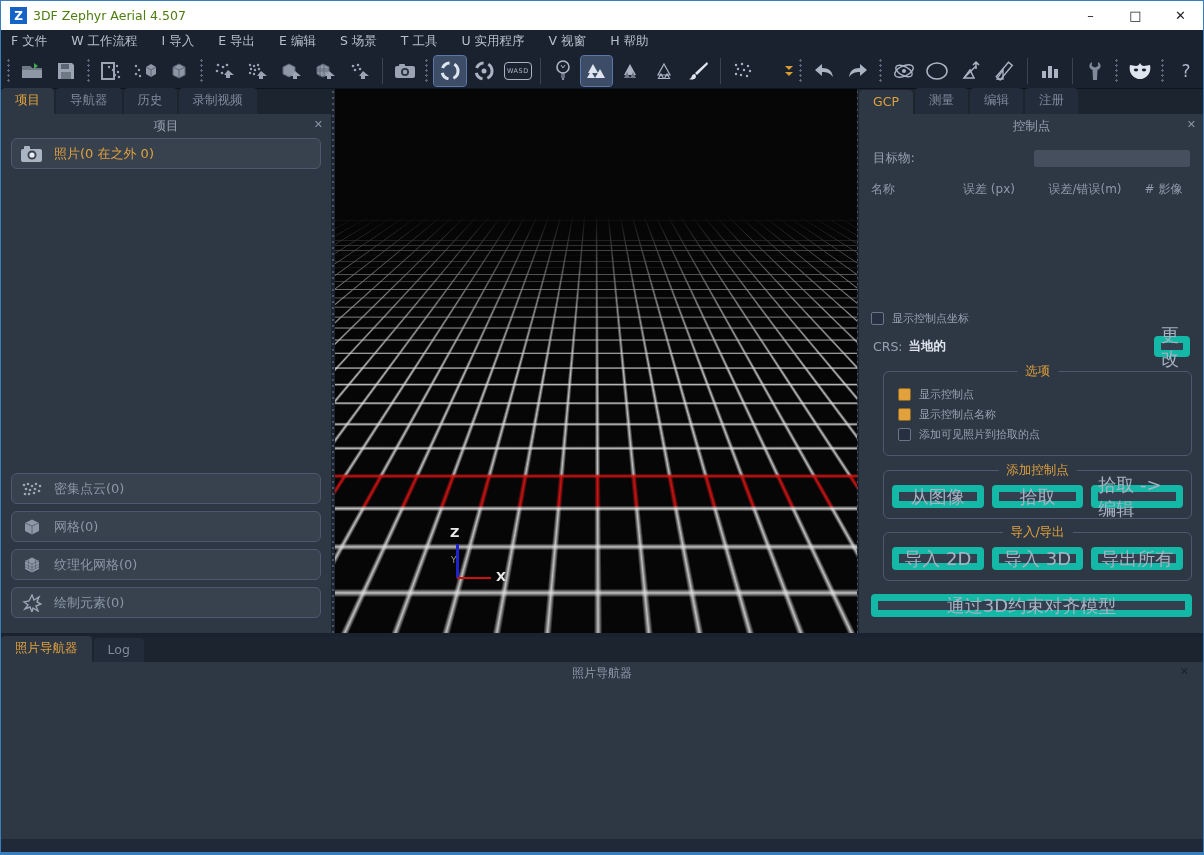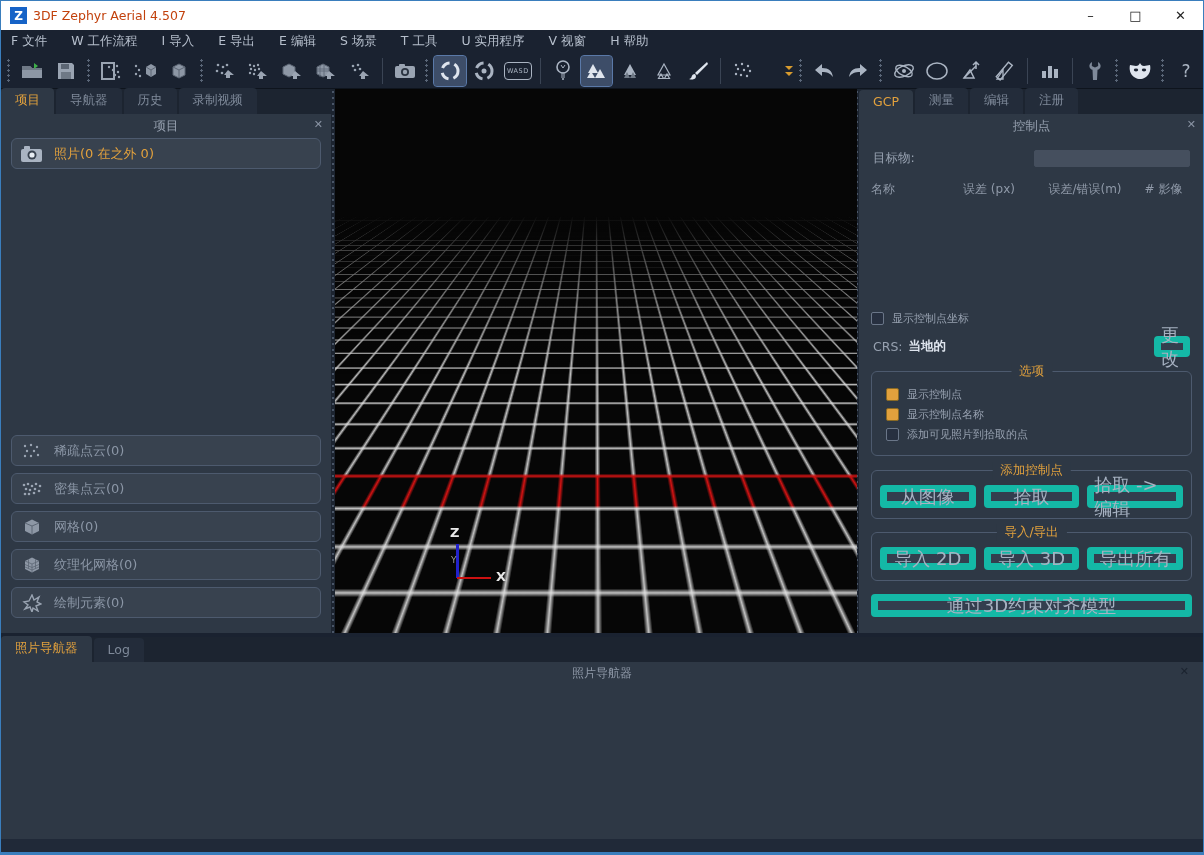--- a/index.html
+++ b/index.html
@@ -8,21 +8,21 @@
   .window { position:relative; width:1204px; height:855px; background:#1a2230;
             border-left:1px solid #3a7ebd; border-right:1px solid #3a7ebd;
             border-top:1px solid #3a7ebd; border-bottom:3px solid #3a7ebd; overflow:hidden; }
 
   
   .titlebar { position:absolute; left:0; top:0; right:0; height:29px; background:#ffffff;
               display:flex; align-items:center; color:#111; }
   .app-logo { width:17px; height:17px; background:#1663c7; color:#fff; font-weight:bold;
               font-size:12px; display:flex; align-items:center; justify-content:center;
               margin:0 6px 0 9px; }
-  .app-title { font-size:12.5px; color:#c2410c; }
+  .app-title { font-size:12.5px; color:#4d7c0f; }
   .win-controls { margin-left:auto; display:flex; height:100%; }
   .win-btn { width:45px; height:100%; display:flex; align-items:center; justify-content:center;
              font-size:13px; color:#222; }
 
   
   .menubar { position:absolute; left:0; top:29px; right:9px; height:23px; background:#1a2230;
              display:flex; align-items:center; padding-left:10px; gap:24px; }
   .menu-item { color:#b6bfcc; font-size:12.5px; white-space:nowrap; }
 
   
@@ -45,21 +45,21 @@
 
   
   .tabbar { display:flex; background:#1c2430; height:25px; align-items:flex-end; }
   .tab { padding:4px 14px 5px 14px; font-size:12.5px; color:#7f8a9a; background:#232c3a;
          border:1px solid #39445а; border-bottom:none; border-radius:4px 4px 0 0; margin-right:2px;
          border-color:#394455; }
   .tab.active { background:#2e3845; color:#e2a13d; }
   .panel-head { height:24px; display:flex; align-items:center; justify-content:center;
                 position:relative; color:#97a1b0; font-size:12.5px; }
   .panel-close { position:absolute; right:8px; top:4px; font-size:11px; color:#8a94a4; }
-  .groupbox { border:1px solid #4d5a6e; border-radius:6px; position:relative; }
+  .groupbox { border:1px solid #4d5a6e; border-radius:6px; position:relative;margin-left:12px; }
   .groupbox .legend { position:absolute; top:-9px; left:50%; transform:translateX(-50%);
                       background:#2e3845; padding:0 8px; color:#e2a13d; font-size:12.5px; }
   .btn { background:#333e4e; border:7px solid #14b8a6; border-radius:4px; color:#a7b2c2;
          font-size:18px; display:flex; align-items:center; justify-content:center; height:23px; }
   .cbrow { display:flex; align-items:center; gap:8px; font-size:11px; color:#97a1b0; }
   .cb { width:13px; height:13px; border:1px solid #6a7688; background:#273040; border-radius:2px; }
   .cb.checked { background:#e2a13d; border-color:#8a6a24; }
 
   
   .left-panel { position:absolute; left:0; top:88px; width:330px; height:544px; background:#2e3845;
@@ -424,37 +424,20 @@
               <circle cx="11" cy="9" r="2.6" fill="#e8edf3"></circle>
             </svg>
         </span>
         <span>照片(0 在之外 0)</span>
       </div>
       <div class="lp-spacer"></div>
       <div class="proj-item">
         <span class="ic">
           <svg width="20" height="16" viewBox="0 0 20 16">
               <g fill="#9aa4b2">
-                <circle cx="3" cy="3" r="1.2"></circle>
-                <circle cx="9" cy="2" r="1.2"></circle>
-                <circle cx="15" cy="4" r="1.2"></circle>
-                <circle cx="5" cy="8" r="1.2"></circle>
-                <circle cx="12" cy="8" r="1.2"></circle>
-                <circle cx="3" cy="13" r="1.2"></circle>
-                <circle cx="9" cy="13" r="1.2"></circle>
-                <circle cx="16" cy="12" r="1.2"></circle>
-              </g>
-            </svg>
-        </span>
-        <span>稀疏点云(0)</span>
-      </div>
-      <div class="proj-item">
-        <span class="ic">
-          <svg width="20" height="16" viewBox="0 0 20 16">
-              <g fill="#9aa4b2">
                 <circle cx="2" cy="4" r="1.3"></circle>
                 <circle cx="6" cy="3" r="1.3"></circle>
                 <circle cx="10" cy="5" r="1.3"></circle>
                 <circle cx="14" cy="3" r="1.3"></circle>
                 <circle cx="18" cy="5" r="1.3"></circle>
                 <circle cx="4" cy="8" r="1.3"></circle>
                 <circle cx="8" cy="9" r="1.3"></circle>
                 <circle cx="13" cy="8" r="1.3"></circle>
                 <circle cx="17" cy="10" r="1.3"></circle>
                 <circle cx="3" cy="13" r="1.3"></circle>

